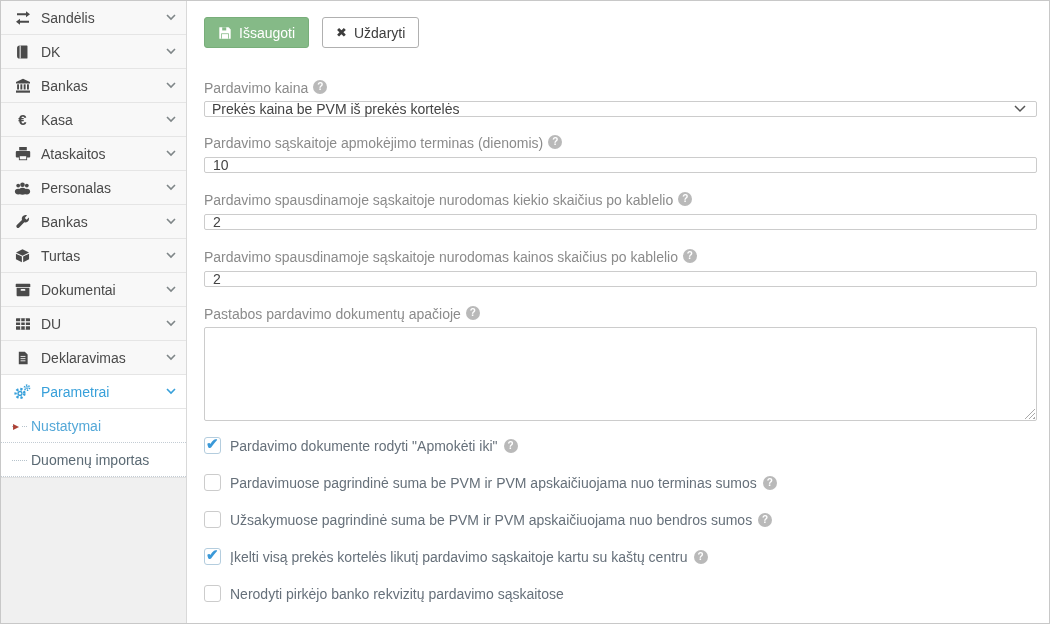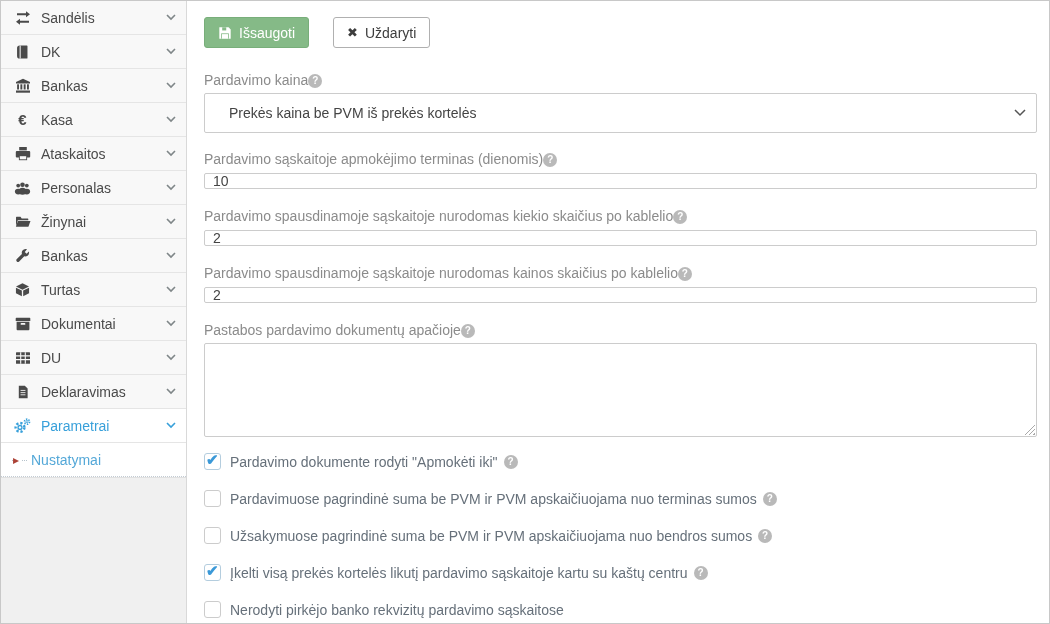--- a/index.html
+++ b/index.html
@@ -24,35 +24,35 @@
   .sub-item { position:relative; height:34px; display:flex; align-items:center; padding-left:30px;
               font-size:14px; color:#5b6a74; border-bottom:1px dotted #c3ccd4; cursor:pointer; background:#fff; }
   .sub-item::before { content:""; position:absolute; left:11px; top:50%; width:15px; border-top:1px dotted #b6c3cc; }
   .sub-item.active { color:#54a8d8; }
   .caret { display:none; position:absolute; left:12px; top:50%; transform:translateY(-52%); color:#ac4136; font-size:12px; line-height:1; background:#fff; padding-right:2px; }
   .sub-item.active .caret { display:block; }
   .sidebar-fill { flex:1; background:#f0f0f0; }
 
   
   .content { flex:1; padding:16px 12px 0 17px; background:#fff; }
-  .btn-row { display:flex; gap:24px; margin-bottom:24px; }
+  .btn-row { display:flex; gap:13px; margin-bottom:32px; }
   .btn { display:inline-flex; align-items:center; gap:7px; height:31px; padding:0 13px; font-size:14px;
          border-radius:3px; cursor:pointer; font-family:inherit; line-height:1; }
   .btn-save { background:#85ba87; border:1px solid #78ae7a; color:#fff; }
   .btn-close { background:#fff; border:1px solid #b0b0b0; color:#3d3d3d; }
   .x-ic { font-size:13px; }
 
   .field { margin-bottom:18px; }
-  .field-label { font-size:14px; color:#8b8b8b; margin-bottom:5px; display:flex; align-items:flex-end; }
+  .field-label { font-size:14px; color:#8b8b8b; margin-bottom:5px; display:flex; align-items:flex-start; gap:5px; }
   .help { width:14px; height:14px; border-radius:50%; background:#b9b9b9; color:#fff; font-size:10px; font-weight:bold;
           display:inline-flex; align-items:center; justify-content:center; flex:0 0 14px; cursor:pointer; line-height:1; }
   .text-input, .select-box, .textarea-box { width:100%; border:1px solid #ccc; border-radius:2px;
           font-size:14px; color:#444; background:#fff; font-family:inherit; }
   .text-input { height:16px; padding:0 8px; }
-  .select-box { height:40px; display:flex; align-items:center; padding:0 30px 0 24px; position:relative; cursor:pointer; white-space:nowrap; }
+  .select-box { height:16px; display:flex; align-items:center; padding:0 30px 0 7px; position:relative; cursor:pointer; white-space:nowrap; }
   .select-chev { position:absolute; right:10px; top:50%; transform:translateY(-50%); color:#555; display:inline-flex; }
   .ta-wrap { position:relative; width:100%; }
   .textarea-box { height:94px; resize:none; padding:6px 8px; display:block; }
   .ta-corner { position:absolute; right:2px; bottom:2px; width:11px; height:11px;
                background:repeating-linear-gradient(135deg, transparent 0 2px, #a9a9a9 2px 3px);
                clip-path:polygon(100% 0, 100% 100%, 0 100%); cursor:nwse-resize; }
 
   .cb-row { display:flex; align-items:center; gap:9px; margin-bottom:20px; }
   .cb { width:17px; height:17px; flex:0 0 17px; border:1px solid #ccc; border-radius:3px; background:#fff; position:relative; cursor:pointer; }
   .cb.checked { border-color:#b4cdde; }
@@ -157,34 +157,20 @@
           </svg>
       </span>
       <span class="nav-label">Personalas</span>
       <span class="nav-chev">
           <svg width="10" height="7" viewBox="0 0 10 7">
             <path d="M1 1l4 4 4-4" stroke="currentColor" stroke-width="1.6" fill="none"></path>
           </svg>
         </span>
     </div>
 
-    <div class="nav-item">
-      <span class="nav-icon">
-        <svg width="16" height="16" viewBox="0 0 16 16" fill="currentColor">
-            <path d="M1 12.6V3.4a.6.6 0 0 1 .6-.6h3.9l1.2 1.6h6a.6.6 0 0 1 .6.6v1.2H2.8z"></path>
-            <path d="M2.9 6.9h12.6l-2.1 5.8H.9z"></path>
-          </svg>
-      </span>
-      <span class="nav-label">Žinynai</span>
-      <span class="nav-chev">
-          <svg width="10" height="7" viewBox="0 0 10 7">
-            <path d="M1 1l4 4 4-4" stroke="currentColor" stroke-width="1.6" fill="none"></path>
-          </svg>
-        </span>
-    </div>
 
     <div class="nav-item">
       <span class="nav-icon">
         <svg width="15" height="16" viewBox="0 0 16 16" fill="currentColor">
             <path d="M11.2.6a4 4 0 0 0-3.8 5.2L1.7 11.5a1.8 1.8 0 0 0 2.5 2.5l5.7-5.7A4 4 0 0 0 15 4.5c0-.4-.1-.9-.2-1.3L12.4 5.6l-2-2L12.8.9c-.5-.2-1-.3-1.6-.3z"></path>
           </svg>
       </span>
       <span class="nav-label">Bankas</span>
       <span class="nav-chev">
           <svg width="10" height="7" viewBox="0 0 10 7">
@@ -274,20 +260,24 @@
             <path d="M1 1l4 4 4-4" stroke="currentColor" stroke-width="1.6" fill="none"></path>
           </svg>
         </span>
     </div>
 
     <div class="submenu">
       <div class="sub-item active">
         <span class="caret">▸</span>
         <span>Nustatymai</span>
       </div>
+      <div class="sub-item">
+
+        <span>Duomenų importas</span>
+      </div>
     </div>
 
     <div class="sidebar-fill"></div>
   </div>
 
   <div class="content">
 
     <div class="btn-row">
       <button class="btn btn-save">
         <span style="display:inline-flex;">

